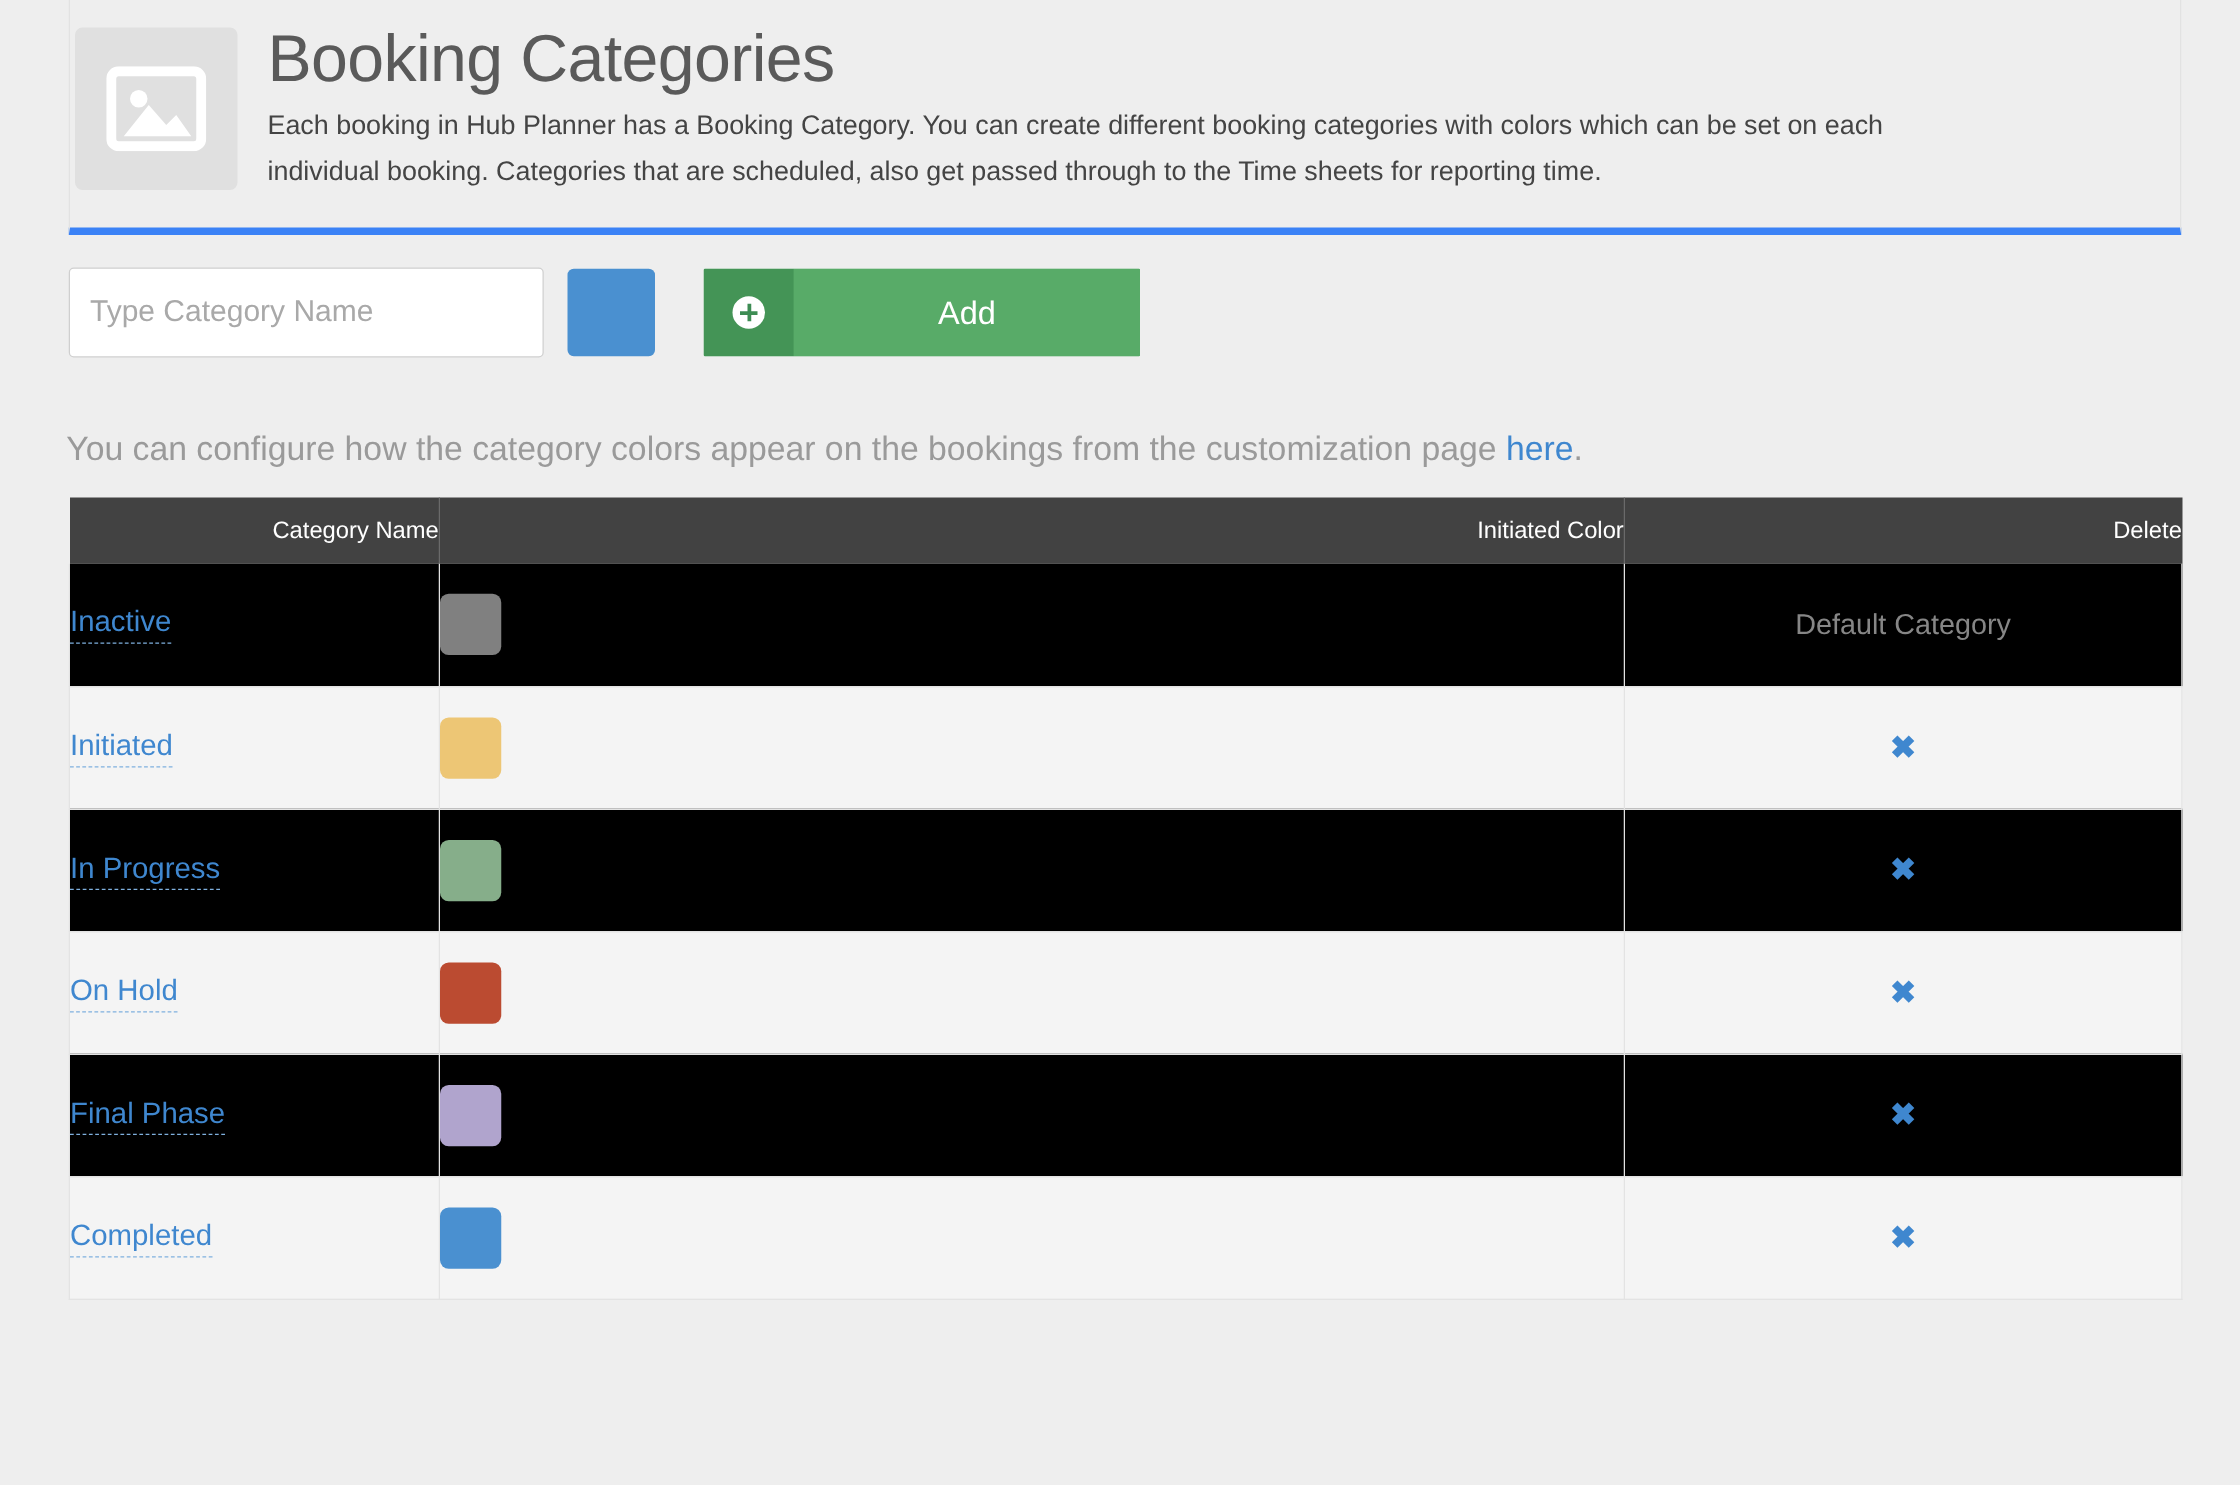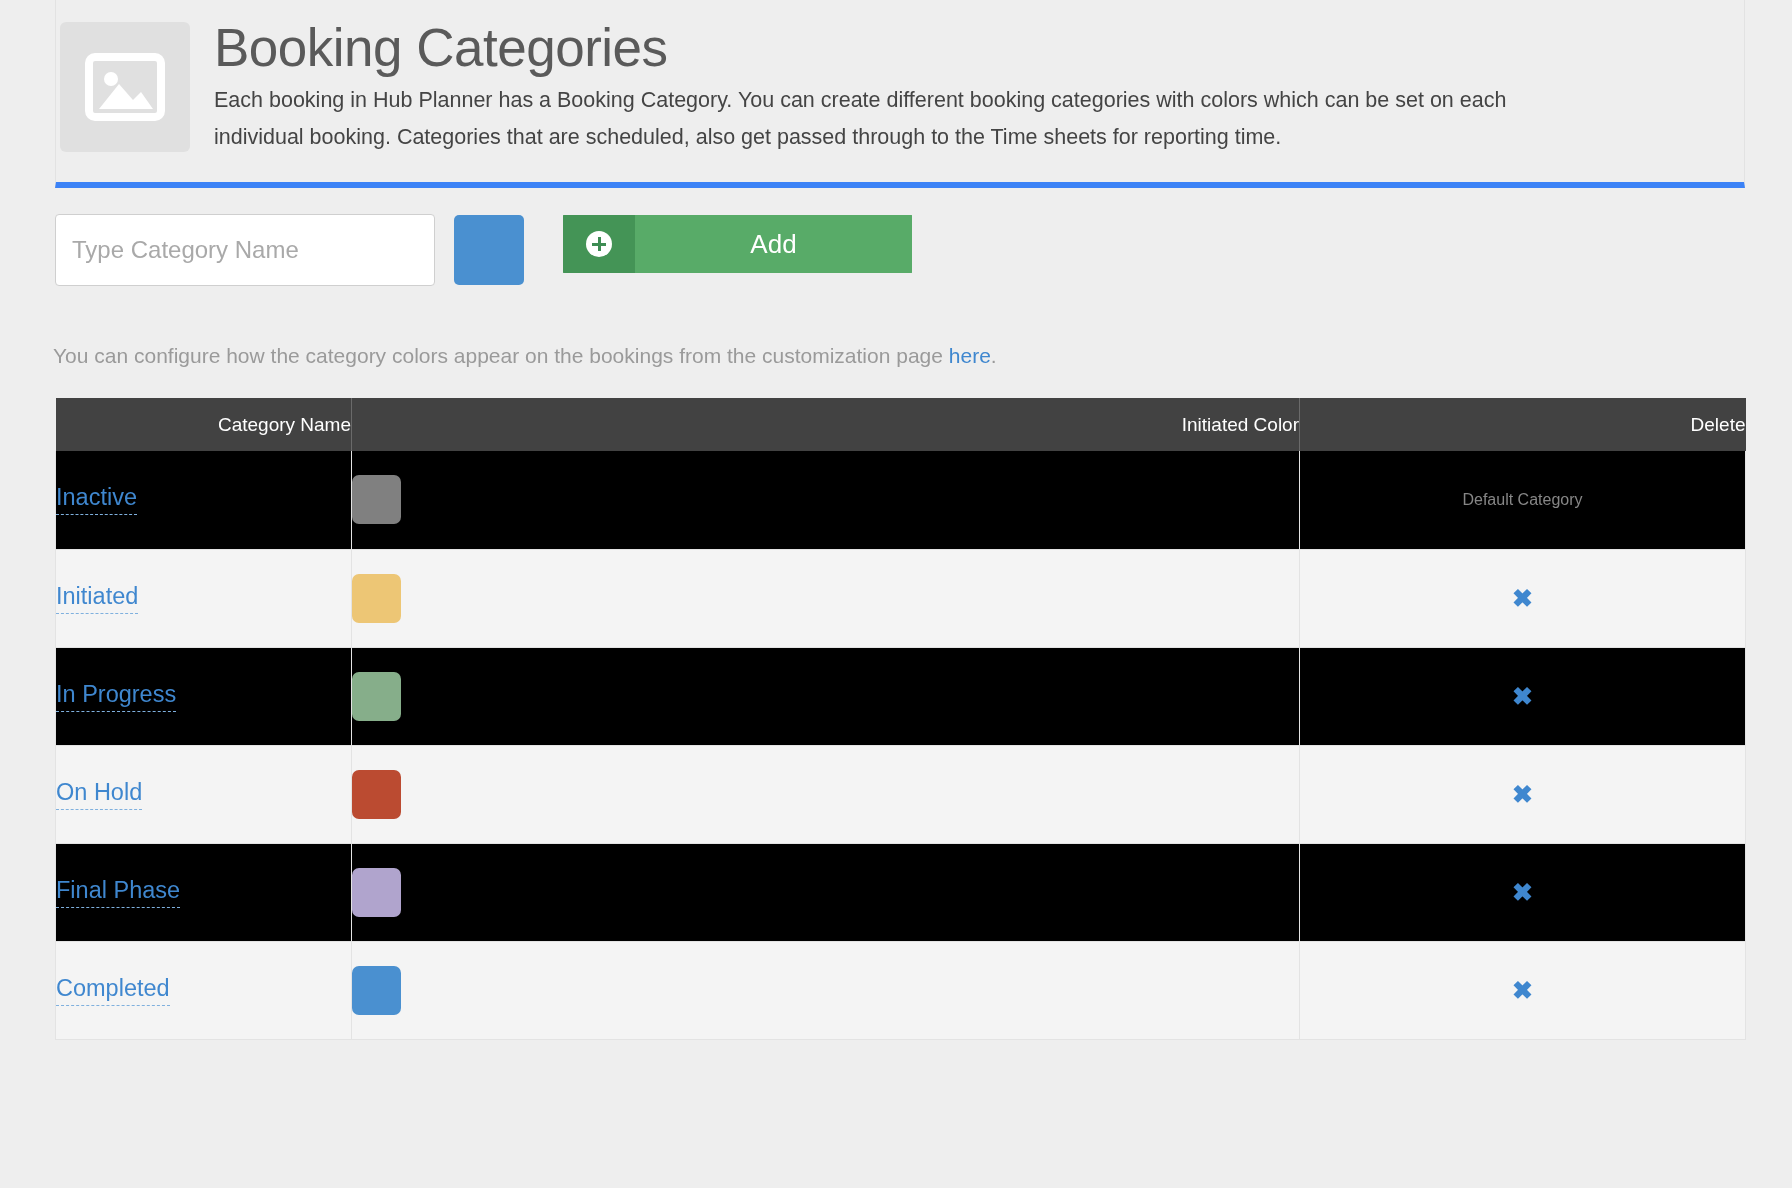--- a/index.html
+++ b/index.html
@@ -49,21 +49,21 @@
     border:1px solid #cfcfcf;border-radius:4px;background:#ffffff;
     font-size:24px;color:#3a3a3a;padding:0 16px;outline:none;
     font-family:"Liberation Sans", sans-serif;
   }
   .cat-input::placeholder{color:#a9a9a9;}
   .color-btn{
     width:70px;height:70px;margin-left:19px;margin-top:1px;
     border:none;border-radius:5px;cursor:pointer;padding:0;
   }
   .add-btn{
-    margin-left:39px;height:58px;margin-top:1px;
+    margin-left:39px;height:70px;margin-top:1px;
     display:flex;align-items:center;border:none;padding:0;cursor:pointer;
     border-radius:1px;overflow:hidden;
   }
   .add-icon-box{
     width:72px;height:70px;display:flex;align-items:center;justify-content:center;
   }
   .add-label-box{
     width:277px;height:70px;display:flex;align-items:center;justify-content:center;
     font-size:26px;color:#ffffff;font-family:"Liberation Sans", sans-serif;
   }
@@ -73,21 +73,21 @@
   }
   .plus-circle:before,.plus-circle:after{
     content:"";position:absolute;background:#3d8c53;
   }
   .plus-circle:before{left:50%;top:6px;width:3px;height:14px;margin-left:-1.5px;}
   .plus-circle:after{top:50%;left:6px;height:3px;width:14px;margin-top:-1.5px;}
 
   
   .helper-note{
     position:absolute;left:53px;top:344px;
-    font-size:21px;color:#9a9a9a;font-weight:400;
+    font-size:27px;color:#9a9a9a;font-weight:400;
   }
   .helper-note a{color:#3f87cf;text-decoration:none;}
 
   
   .cat-table{
     position:absolute;left:55px;top:398px;width:1690px;
     border-collapse:collapse;table-layout:fixed;
   }
   .cat-table thead th{
     background:#424242;color:#ffffff;font-size:19px;font-weight:400;
@@ -115,21 +115,21 @@
   .cat-link{
     font-size:23.5px;color:#3f87cf;text-decoration:none;
     border-bottom:1.5px dashed #7fb0de;padding-bottom:3px;cursor:pointer;
     display:inline-block;
   }
   .cell-color{padding-left:25px;}
   .swatch{
     width:49px;height:49px;border-radius:7px;display:block;cursor:pointer;
   }
   .cell-delete{text-align:center;}
-  .default-text{font-size:16px;color:#868686;}
+  .default-text{font-size:23px;color:#868686;}
   .del-x{
     display:inline-block;font-size:25px;color:#3f87cf;cursor:pointer;
     line-height:1;font-weight:bold;
   }
 </style>
 </head>
 <body>
 
 <div class="page">
 

